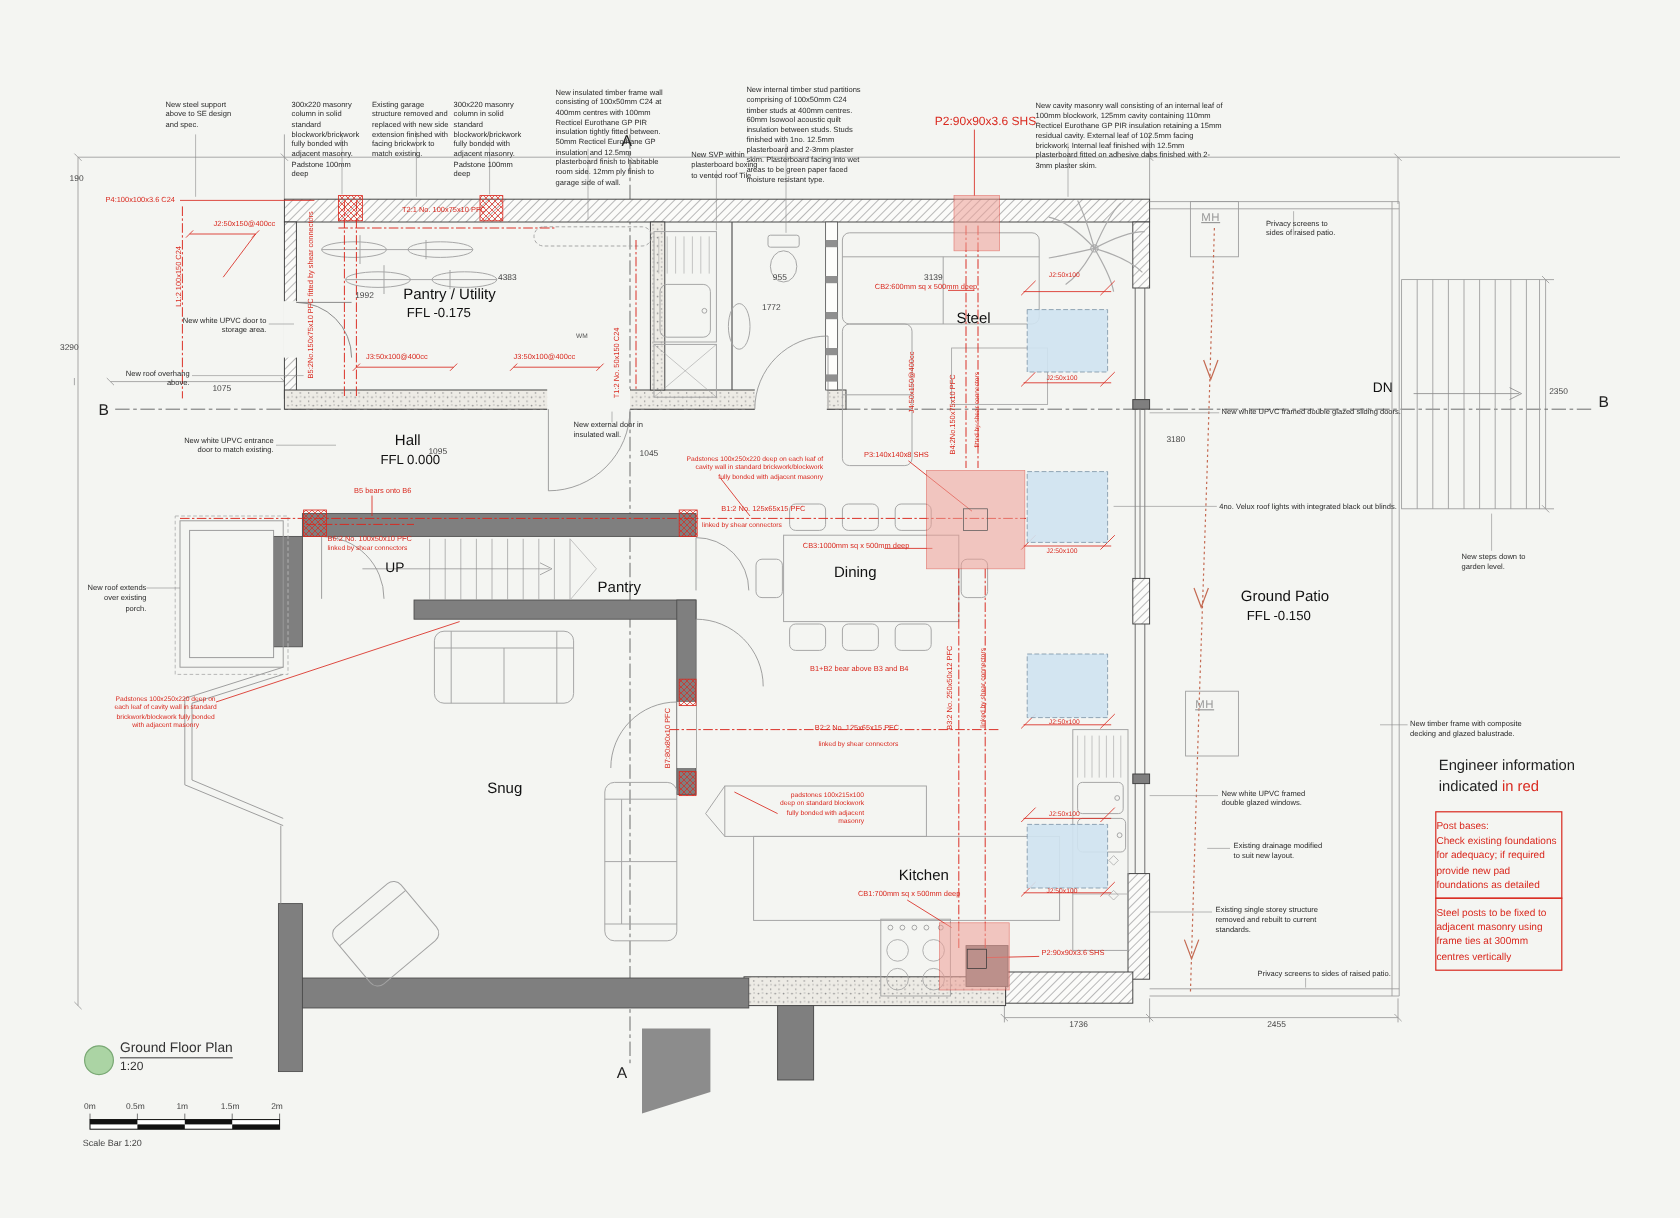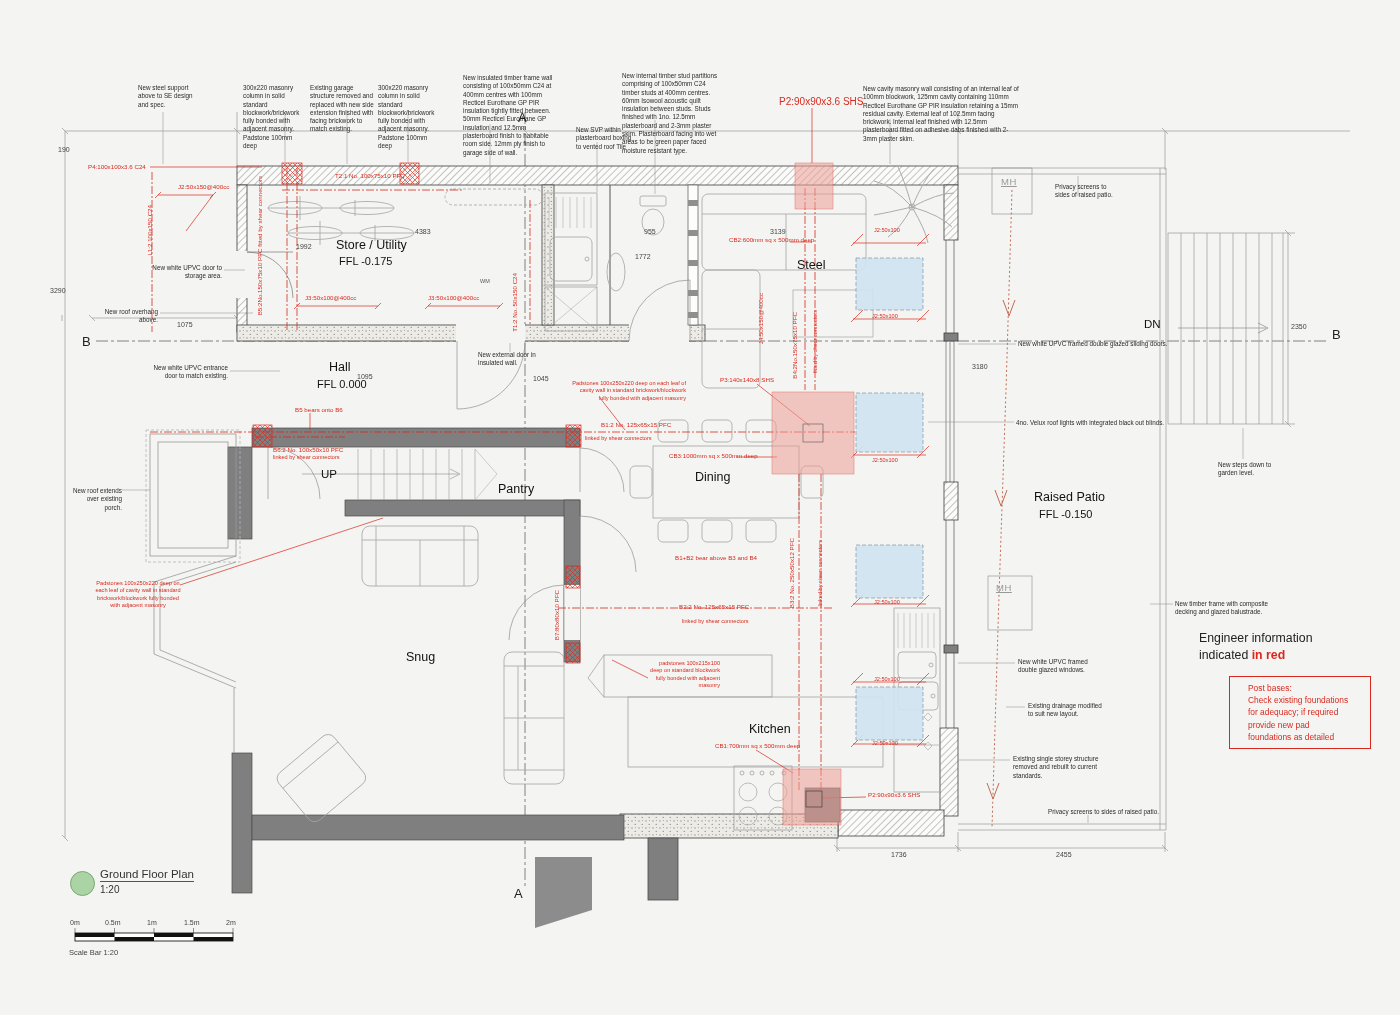--- a/index.html
+++ b/index.html
@@ -12,23 +12,23 @@
   .v{writing-mode:vertical-rl;transform:rotate(180deg);}
   .room{position:absolute;font-size:12.5px;color:#111;}
   .ffl{position:absolute;font-size:11px;color:#111;}
   .dim{position:absolute;font-size:7px;color:#444;white-space:nowrap;}
   .sec{position:absolute;font-size:13px;color:#222;}
   .mh{position:absolute;font-size:9.5px;color:#999;letter-spacing:.5px;text-decoration:underline;}
   .tiny{position:absolute;font-size:5.5px;color:#555;}
   .ta-r{text-align:right;}
   .nw{white-space:nowrap;}
   .ehead{position:absolute;font-size:12.3px;line-height:1.4;color:#222;}
-  .ehead .red{color:#d9291f;font-weight:bold;}
+  .ehead .red{color:#d9291f;}
   .ebox{position:absolute;border:1px solid #d9291f;color:#d9291f;font-size:8.4px;line-height:1.45;
-        padding:5px 18px;white-space:pre-line;margin-left:33px;}
+        padding:5px 0;white-space:pre-line;}
   .gfp{position:absolute;font-size:11.5px;color:#333;border-bottom:1px solid #555;padding-bottom:1px;}
   .gfp-scale{position:absolute;font-size:10px;color:#333;}
   .sbl{position:absolute;font-size:7.5px;color:#444;}
   .gcircle{position:absolute;width:23px;height:23px;border-radius:50%;background:#abd4a4;border:1px solid #79a874;}
 </style>
 </head>
 <body>
 
 <div id="canvas">
 
@@ -334,31 +334,31 @@
 <span class="rn rw" style="left:648px;top:660px;width:72px;font-size:5.6px">padstones 100x215x100 deep on standard blockwork fully bonded with adjacent masonry</span>
 <span class="rn" style="left:715px;top:742px">CB1:700mm sq x 500mm deep</span>
 <span class="rn" style="left:868px;top:791px">P2:90x90x3.6 SHS</span>
 <span class="rn" style="left:874px;top:227px;font-size:5.6px">J2:50x100</span>
 <span class="rn" style="left:872px;top:313px;font-size:5.6px">J2:50x100</span>
 <span class="rn" style="left:872px;top:457px;font-size:5.6px">J2:50x100</span>
 <span class="rn" style="left:874px;top:599px;font-size:5.6px">J2:50x100</span>
 <span class="rn" style="left:874px;top:676px;font-size:5.6px">J2:50x100</span>
 <span class="rn" style="left:872px;top:740px;font-size:5.6px">J2:50x100</span>
 
-<span class="room" style="left:336px;top:238px">Store / Utility</span>
+<span class="room" style="left:336px;top:238px">Pantry / Utility</span>
 <span class="ffl" style="left:339px;top:255px">FFL -0.175</span>
 <span class="room" style="left:329px;top:360px">Hall</span>
 <span class="ffl" style="left:317px;top:378px">FFL 0.000</span>
 <span class="room" style="left:797px;top:258px">Steel</span>
 <span class="room" style="left:695px;top:470px">Dining</span>
 <span class="room" style="left:498px;top:482px">Pantry</span>
 <span class="room" style="left:321px;top:468px;font-size:11.5px">UP</span>
 <span class="room" style="left:406px;top:650px">Snug</span>
 <span class="room" style="left:749px;top:722px">Kitchen</span>
-<span class="room" style="left:1034px;top:490px">Raised Patio</span>
+<span class="room" style="left:1034px;top:490px">Ground Patio</span>
 <span class="ffl" style="left:1039px;top:508px">FFL -0.150</span>
 <span class="room" style="left:1144px;top:318px;font-size:11.5px">DN</span>
 <span class="mh" style="left:1001px;top:176px">MH</span>
 <span class="mh" style="left:996px;top:582px">MH</span>
 <span class="tiny" style="left:480px;top:278px">WM</span>
 
 <span class="dim" style="left:58px;top:146px">190</span>
 <span class="dim" style="left:50px;top:287px">3290</span>
 <span class="dim" style="left:177px;top:321px">1075</span>
 <span class="dim" style="left:296px;top:243px">1992</span>
@@ -380,20 +380,24 @@
 
 <div class="ehead" style="left:1199px;top:630px;width:114px">
   <span>Engineer information indicated</span>
   <span class="red">in red</span>
 </div>
 <div class="ebox" style="left:1196px;top:676px;width:104px">Post bases:
 Check existing foundations
 for adequacy; if required
 provide new pad
 foundations as detailed</div>
+<div class="ebox" style="left:1196px;top:748px;width:104px">Steel posts to be fixed to
+adjacent masonry using
+frame ties at 300mm
+centres vertically</div>
 
 <div class="gcircle" style="left:70px;top:871px"></div>
 <span class="gfp" style="left:100px;top:868px">Ground Floor Plan</span>
 <span class="gfp-scale" style="left:100px;top:884px">1:20</span>
 <span class="dim" style="left:70px;top:919px">0m</span>
 <span class="dim" style="left:105px;top:919px">0.5m</span>
 <span class="dim" style="left:147px;top:919px">1m</span>
 <span class="dim" style="left:184px;top:919px">1.5m</span>
 <span class="dim" style="left:226px;top:919px">2m</span>
 <span class="sbl" style="left:69px;top:948px">Scale Bar 1:20</span>

